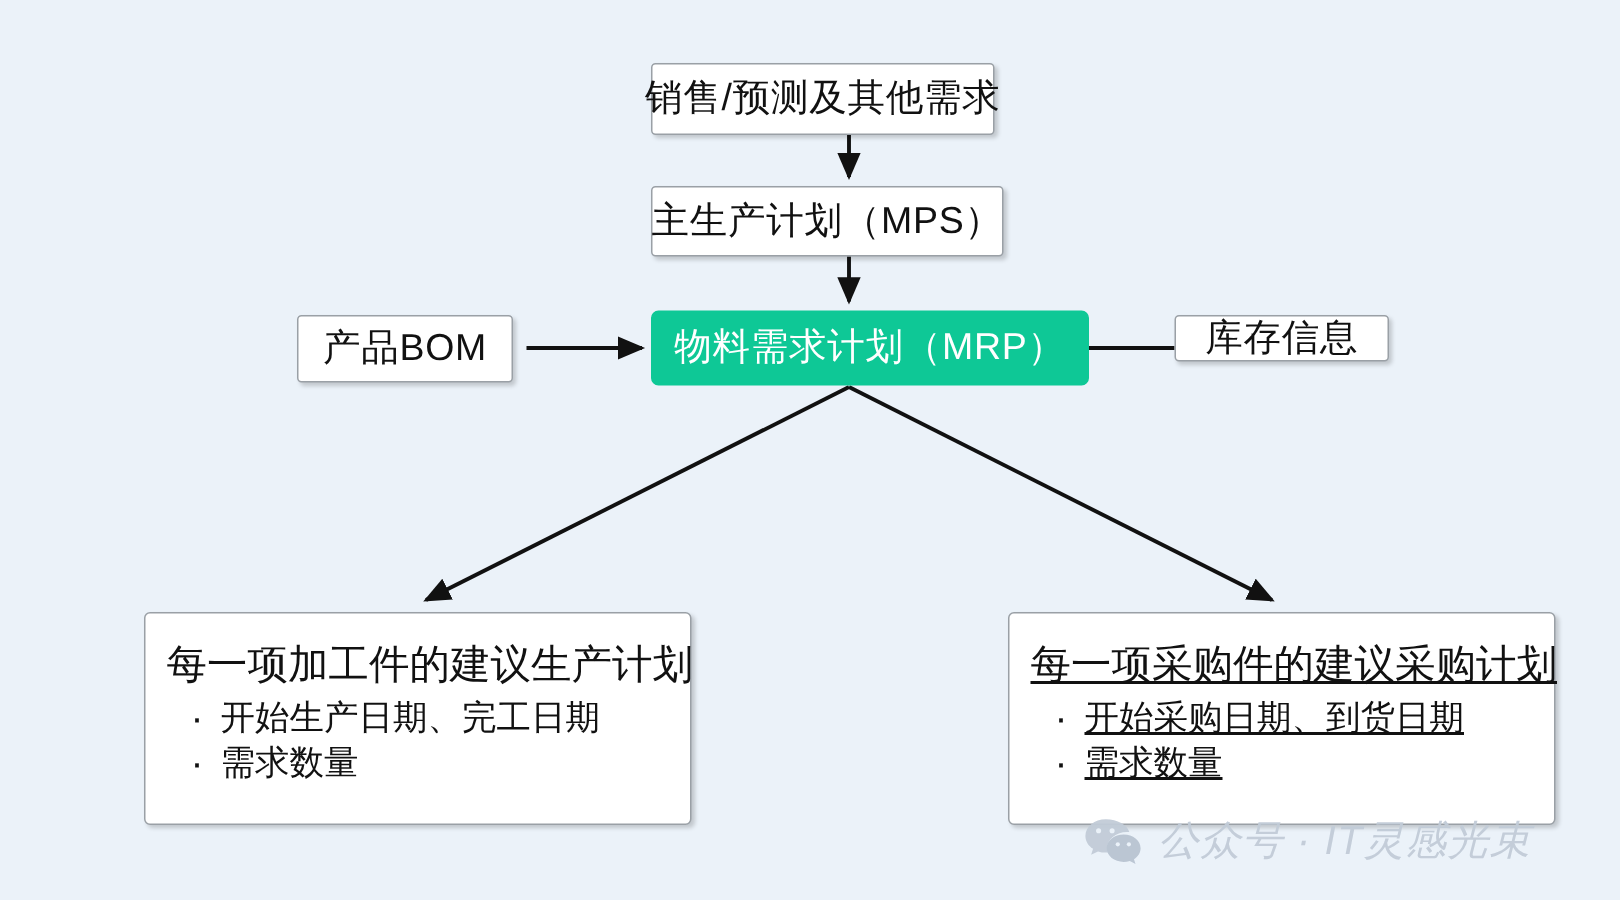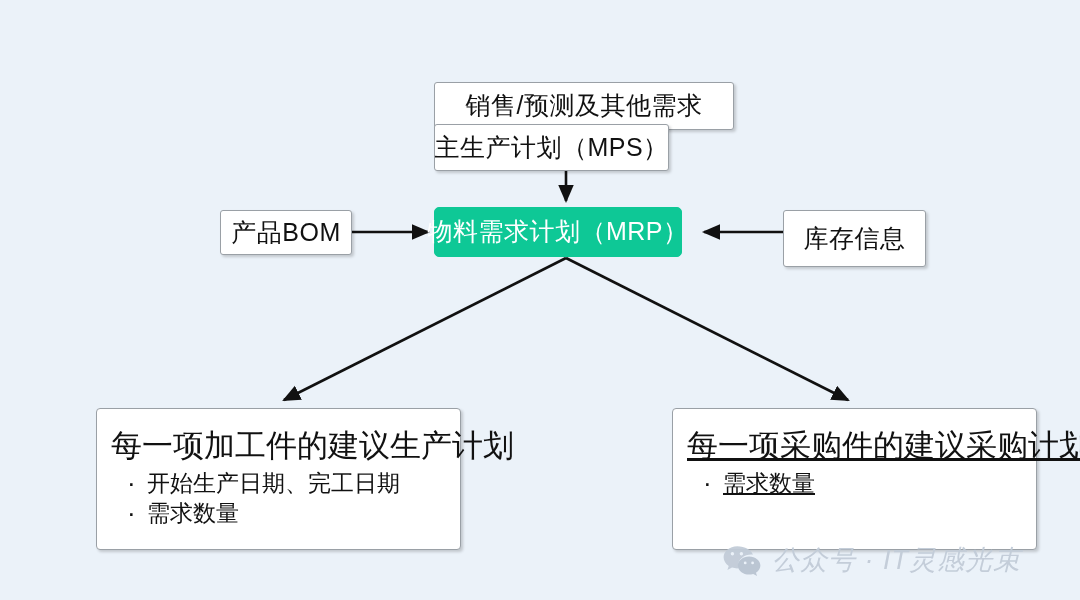--- a/index.html
+++ b/index.html
@@ -48,51 +48,50 @@
     background: #0ec896;
     border: 1px solid #0ec896;
     border-radius: 5px;
     color: #ffffff;
     box-shadow: none;
   }
   
   #node-demand {
     left: 434px;
     top: 42px;
-    width: 300px;
+    width: 229px;
     height: 48px;
-    margin-top: 40px;
   }
   
   #node-mps {
     left: 434px;
     top: 124px;
     width: 235px;
     height: 47px;
   }
   
   #node-mrp {
     left: 434px;
     top: 207px;
-    width: 248px;
+    width: 292px;
     height: 50px;
   }
   
   #node-bom {
-    left: 220px;
+    left: 198px;
     top: 210px;
-    width: 132px;
+    width: 144px;
     height: 45px;
   }
   
   #node-inventory {
     left: 783px;
     top: 210px;
     width: 143px;
-    height: 57px;
+    height: 31px;
   }
   
   .panel {
     position: absolute;
     box-sizing: border-box;
     background: #ffffff;
     border: 1px solid #9aa0a6;
     border-radius: 4px;
     box-shadow: 2px 2px 3px rgba(0,0,0,0.18);
     padding: 18px 14px 14px 14px;
@@ -105,21 +104,21 @@
     height: 142px;
   }
   #panel-purchase {
     left: 672px;
     top: 408px;
     width: 365px;
     height: 142px;
     text-decoration: underline;
   }
   .panel-heading {
-    font-size: 31px;
+    font-size: 27px;
     line-height: 1.25;
     white-space: nowrap;
     text-align: center;
   }
   .panel-list {
     list-style: none;
     margin: 2px 0 16px 0;
     padding: 0 0 0 14px;
   }
   .panel-list li {
@@ -209,20 +208,21 @@
     <div class="panel-heading">每一项加工件的建议生产计划</div>
     <ul class="panel-list">
       <li>开始生产日期、完工日期</li>
       <li>需求数量</li>
     </ul>
   </div>
 
   <div class="panel" id="panel-purchase">
     <div class="panel-heading">每一项采购件的建议采购计划</div>
     <ul class="panel-list">
+      <li>开始采购日期、到货日期</li>
       <li>需求数量</li>
     </ul>
   </div>
 
   <div id="watermark">
     <span class="wm-icon">
       <svg width="40" height="32" viewBox="0 0 40 32" xmlns="http://www.w3.org/2000/svg">
         <path d="M15.2 2.2C7.6 2.2 1.6 7.2 1.6 13.3c0 3.5 2 6.6 5.1 8.6l-1.3 4 4.6-2.3c1.6 .5 3.4 .8 5.2 .8 .5 0 1 0 1.5-.1-.3-.9-.5-1.9-.5-2.9 0-6 5.9-10.8 13.2-10.8 .5 0 1 0 1.5 .1C29.6 6.1 23 2.2 15.2 2.2z" fill="#c2ccd8"></path>
         <circle cx="10.4" cy="9.8" r="1.7" fill="#ebf2f9"></circle>
         <circle cx="19.4" cy="9.8" r="1.7" fill="#ebf2f9"></circle>

